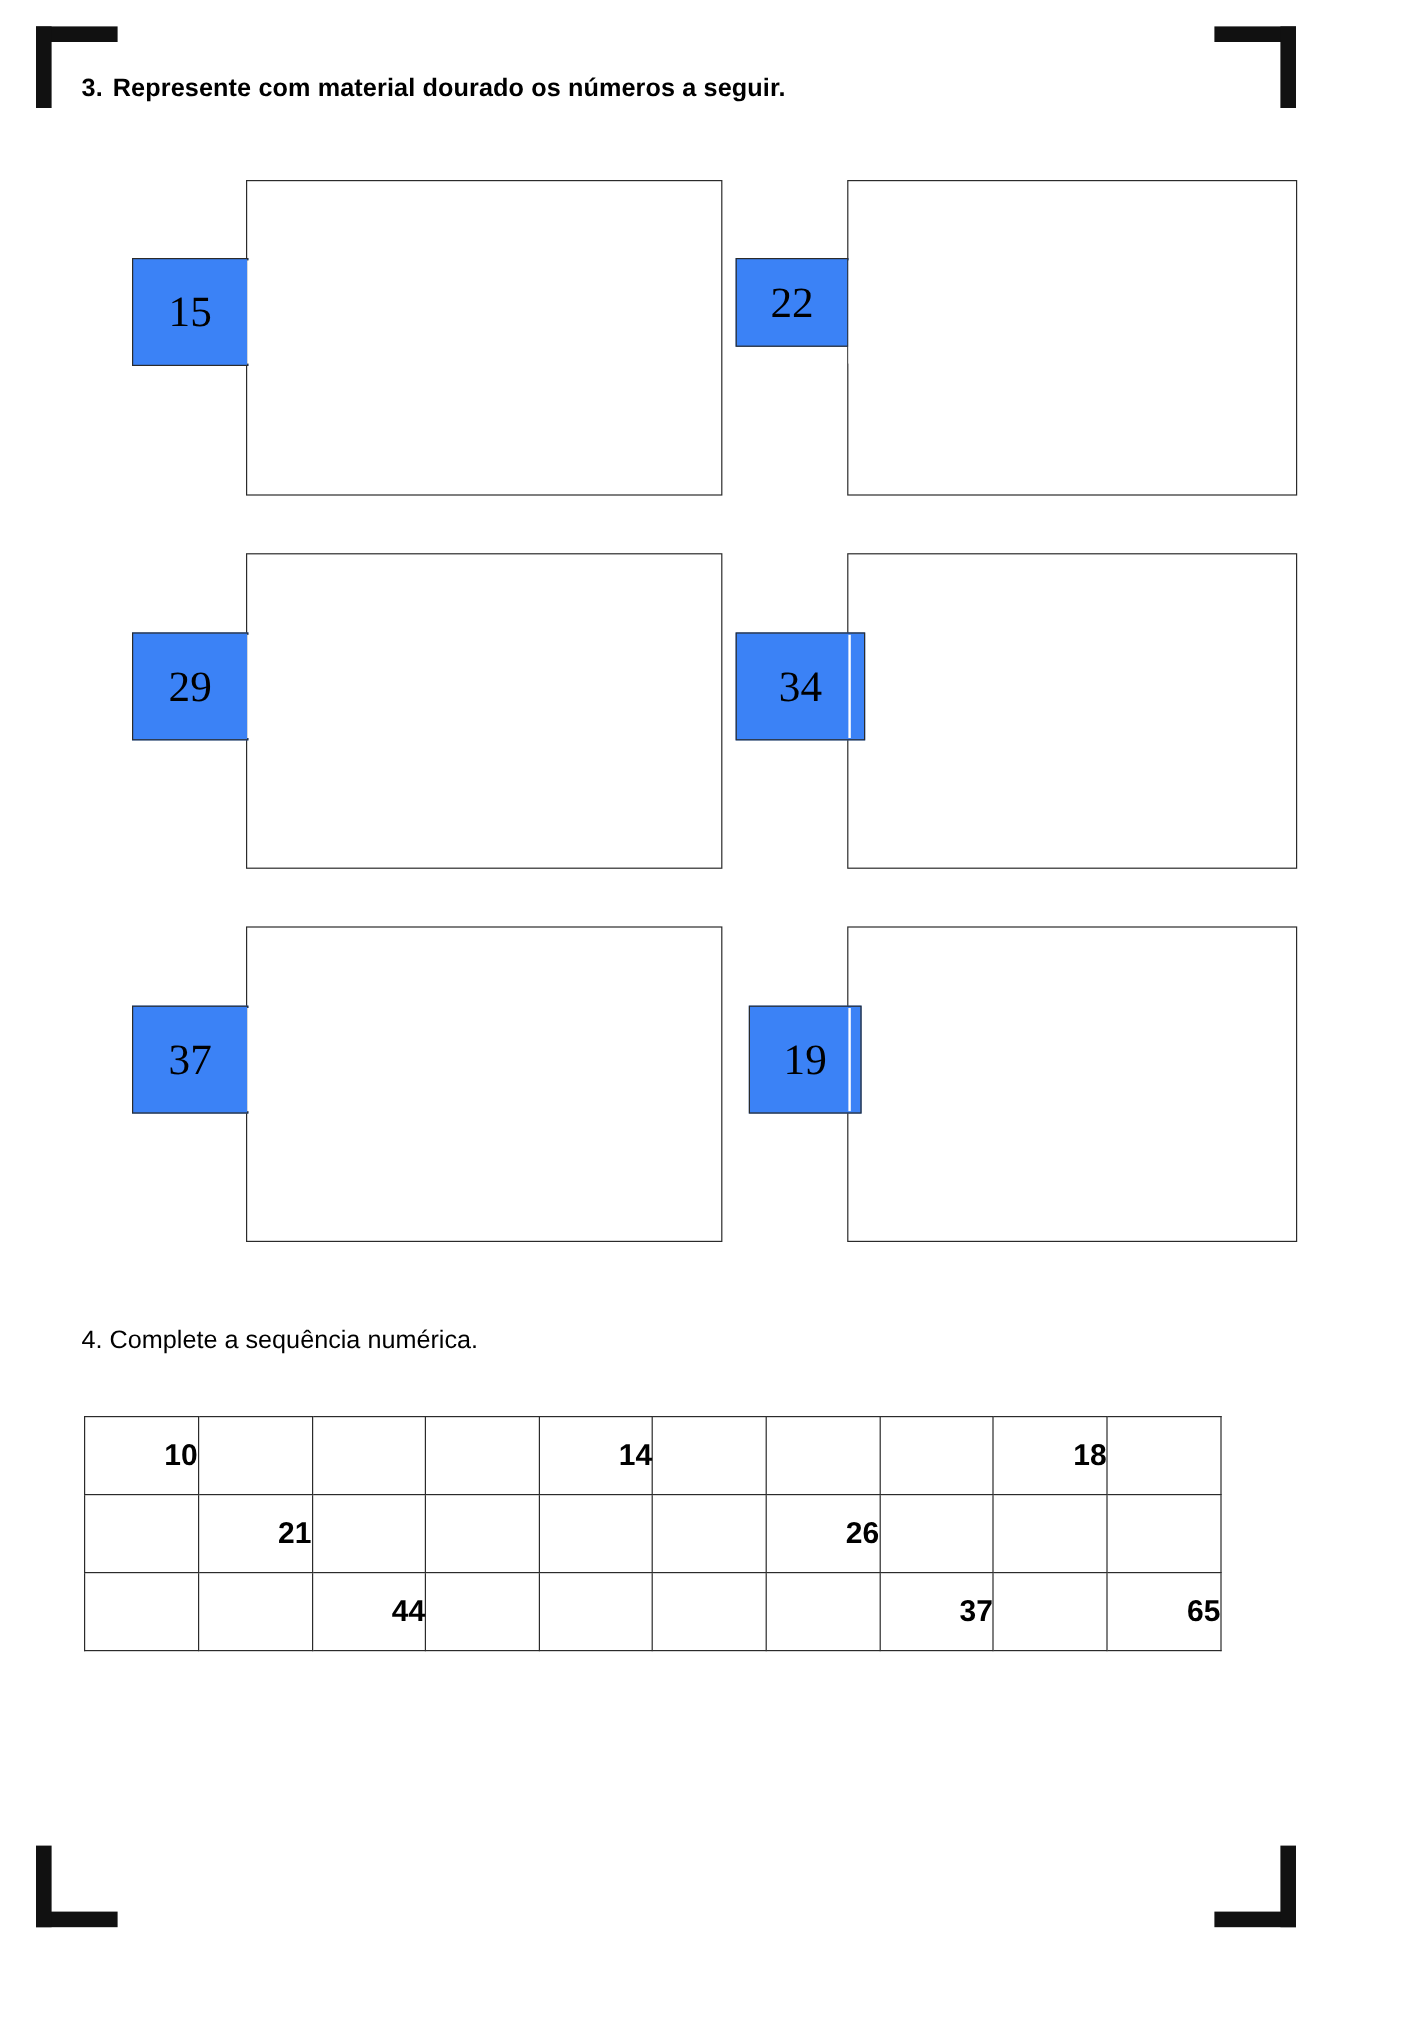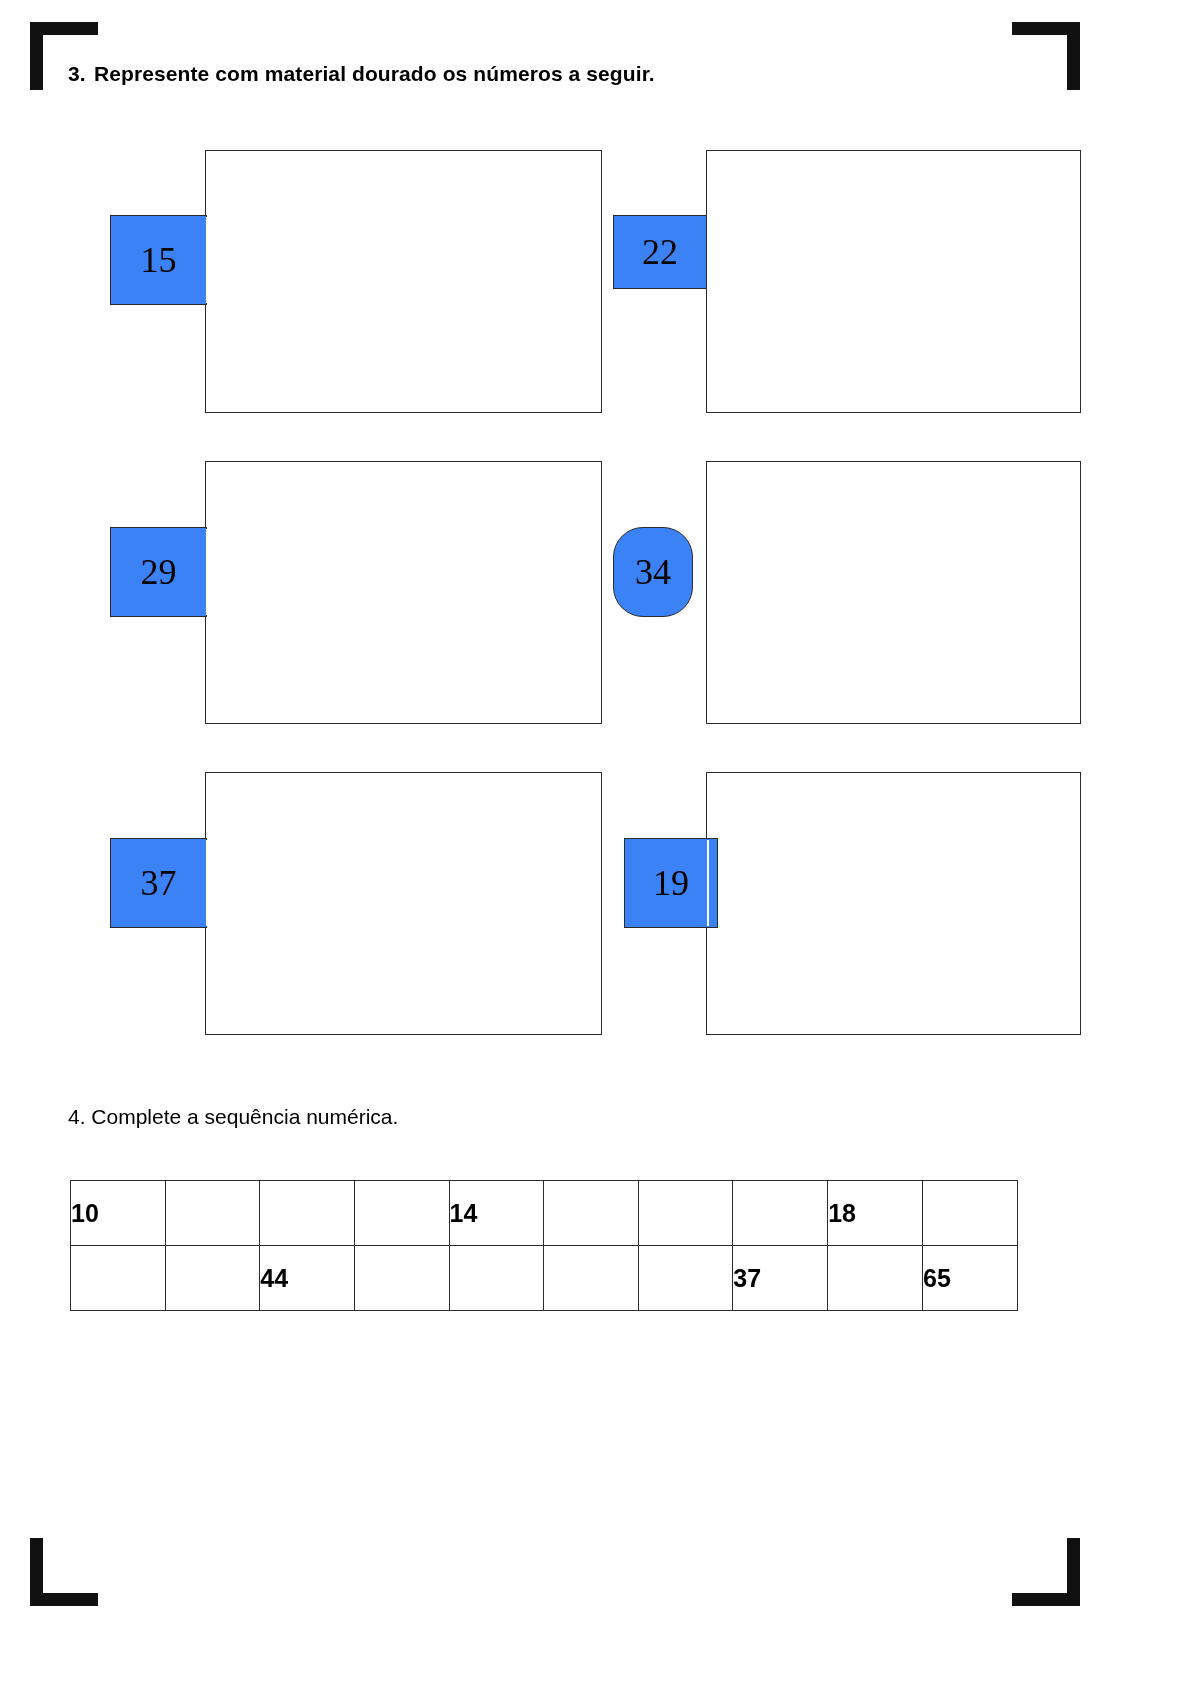--- a/index.html
+++ b/index.html
@@ -88,21 +88,21 @@
     position: absolute;
     left: 70px;
     top: 1180px;
     border-collapse: collapse;
     width: 948px;
   }
   .seq-table td {
     border: 1.5px solid #2b2b2b;
     width: 94.8px;
     height: 64px;
-    text-align: left;
+    text-align: right;
     vertical-align: middle;
     font-size: 25px;
     font-weight: bold;
     padding: 0;
   }
 </style>
 </head>
 <body>
 
 <div class="page">
@@ -133,21 +133,21 @@
   </div>
 
   <div class="dourado-item">
     <div class="dourado-box" style="left:205px; top:461px; width:397px; height:263px;"></div>
     <div class="dourado-label" style="left:110px; top:527px; width:97px; height:90px;">29</div>
     <div class="label-cover" style="left:206px; top:529px; width:2px; height:86px;"></div>
   </div>
 
   <div class="dourado-item">
     <div class="dourado-box" style="left:706px; top:461px; width:375px; height:263px;"></div>
-    <div class="dourado-label" style="left:613px; top:527px; width:80px; height:90px;border-radius:30px;">34</div>
+    <div class="dourado-label" style="left:613px; top:527px; width:108px; height:90px;">34</div>
     <div class="label-cover" style="left:707px; top:529px; width:2px; height:86px;"></div>
   </div>
 
   <div class="dourado-item">
     <div class="dourado-box" style="left:205px; top:772px; width:397px; height:263px;"></div>
     <div class="dourado-label" style="left:110px; top:838px; width:97px; height:90px;">37</div>
     <div class="label-cover" style="left:206px; top:840px; width:2px; height:86px;"></div>
   </div>
 
   <div class="dourado-item">
@@ -167,20 +167,32 @@
         <td></td>
         <td>14</td>
         <td></td>
         <td></td>
         <td></td>
         <td>18</td>
         <td></td>
       </tr>
       <tr>
         <td></td>
+        <td>21</td>
+        <td></td>
+        <td></td>
+        <td></td>
+        <td></td>
+        <td>26</td>
+        <td></td>
+        <td></td>
+        <td></td>
+      </tr>
+      <tr>
+        <td></td>
         <td></td>
         <td>44</td>
         <td></td>
         <td></td>
         <td></td>
         <td></td>
         <td>37</td>
         <td></td>
         <td>65</td>
       </tr>

